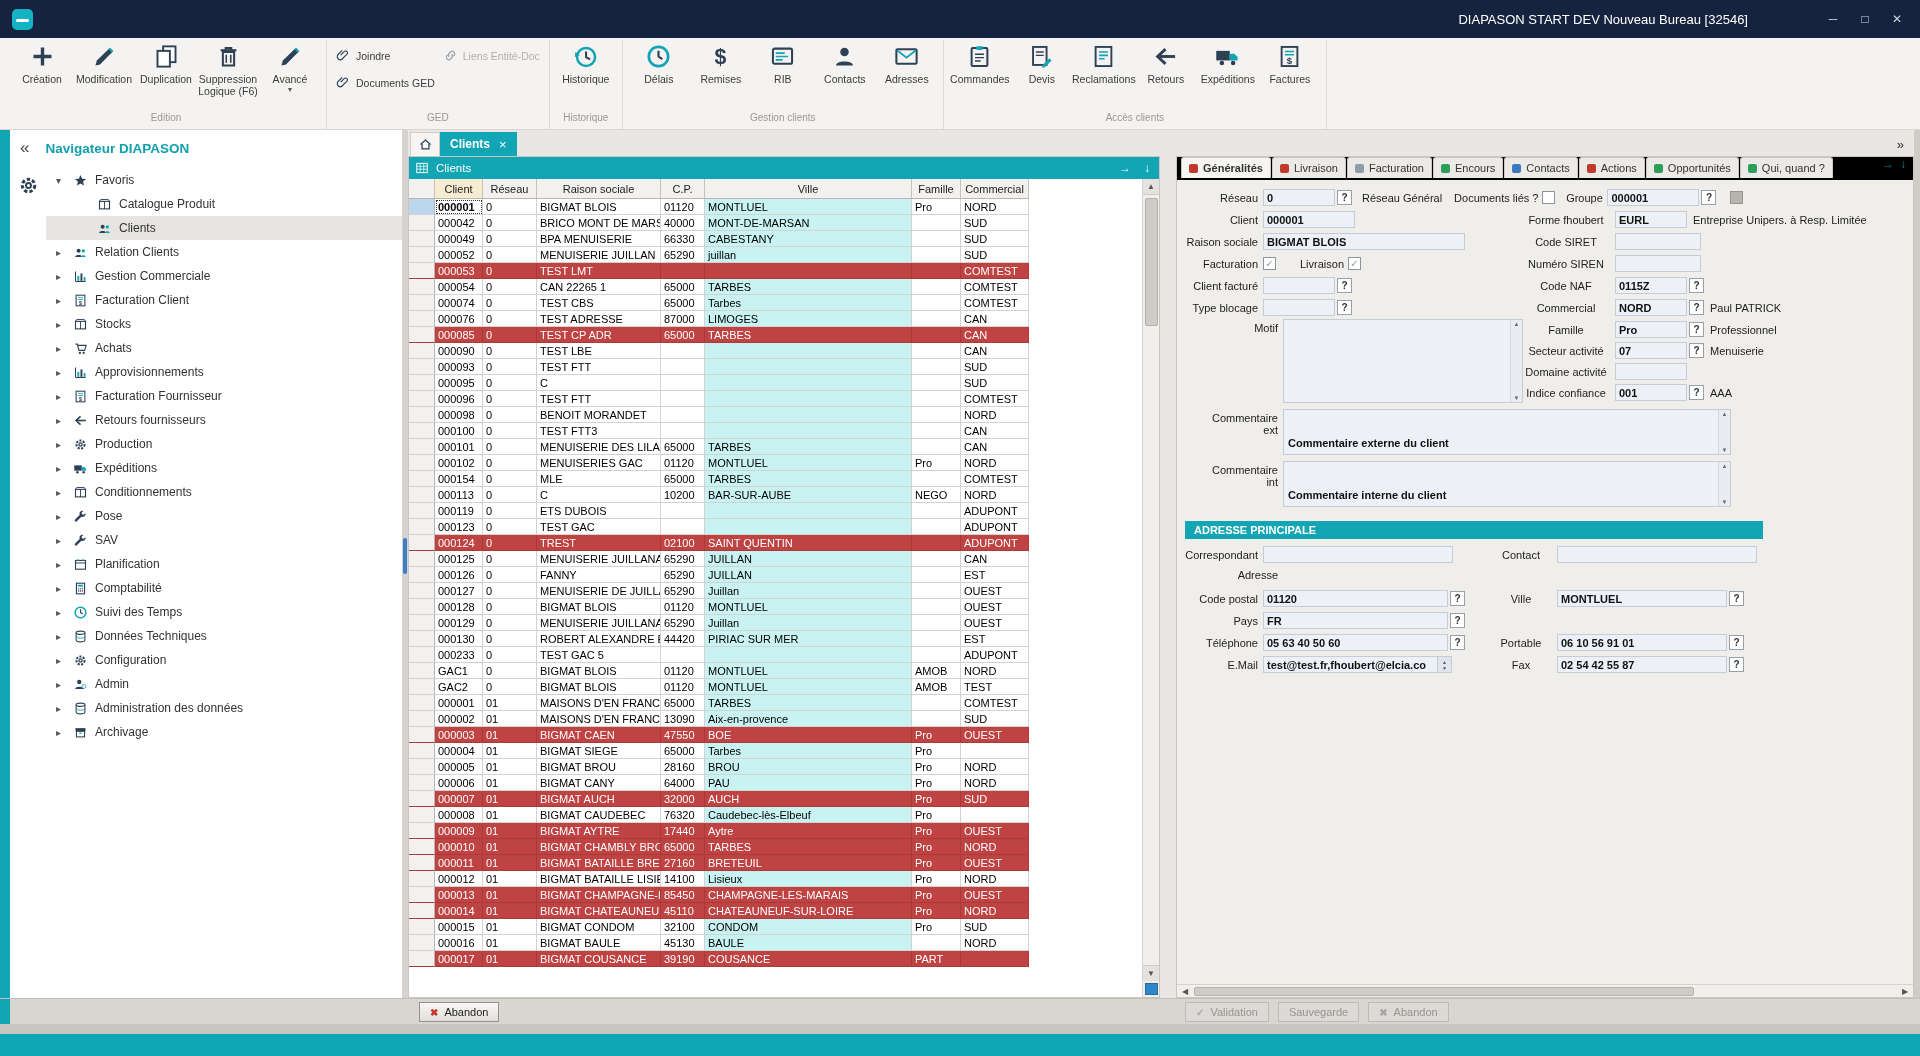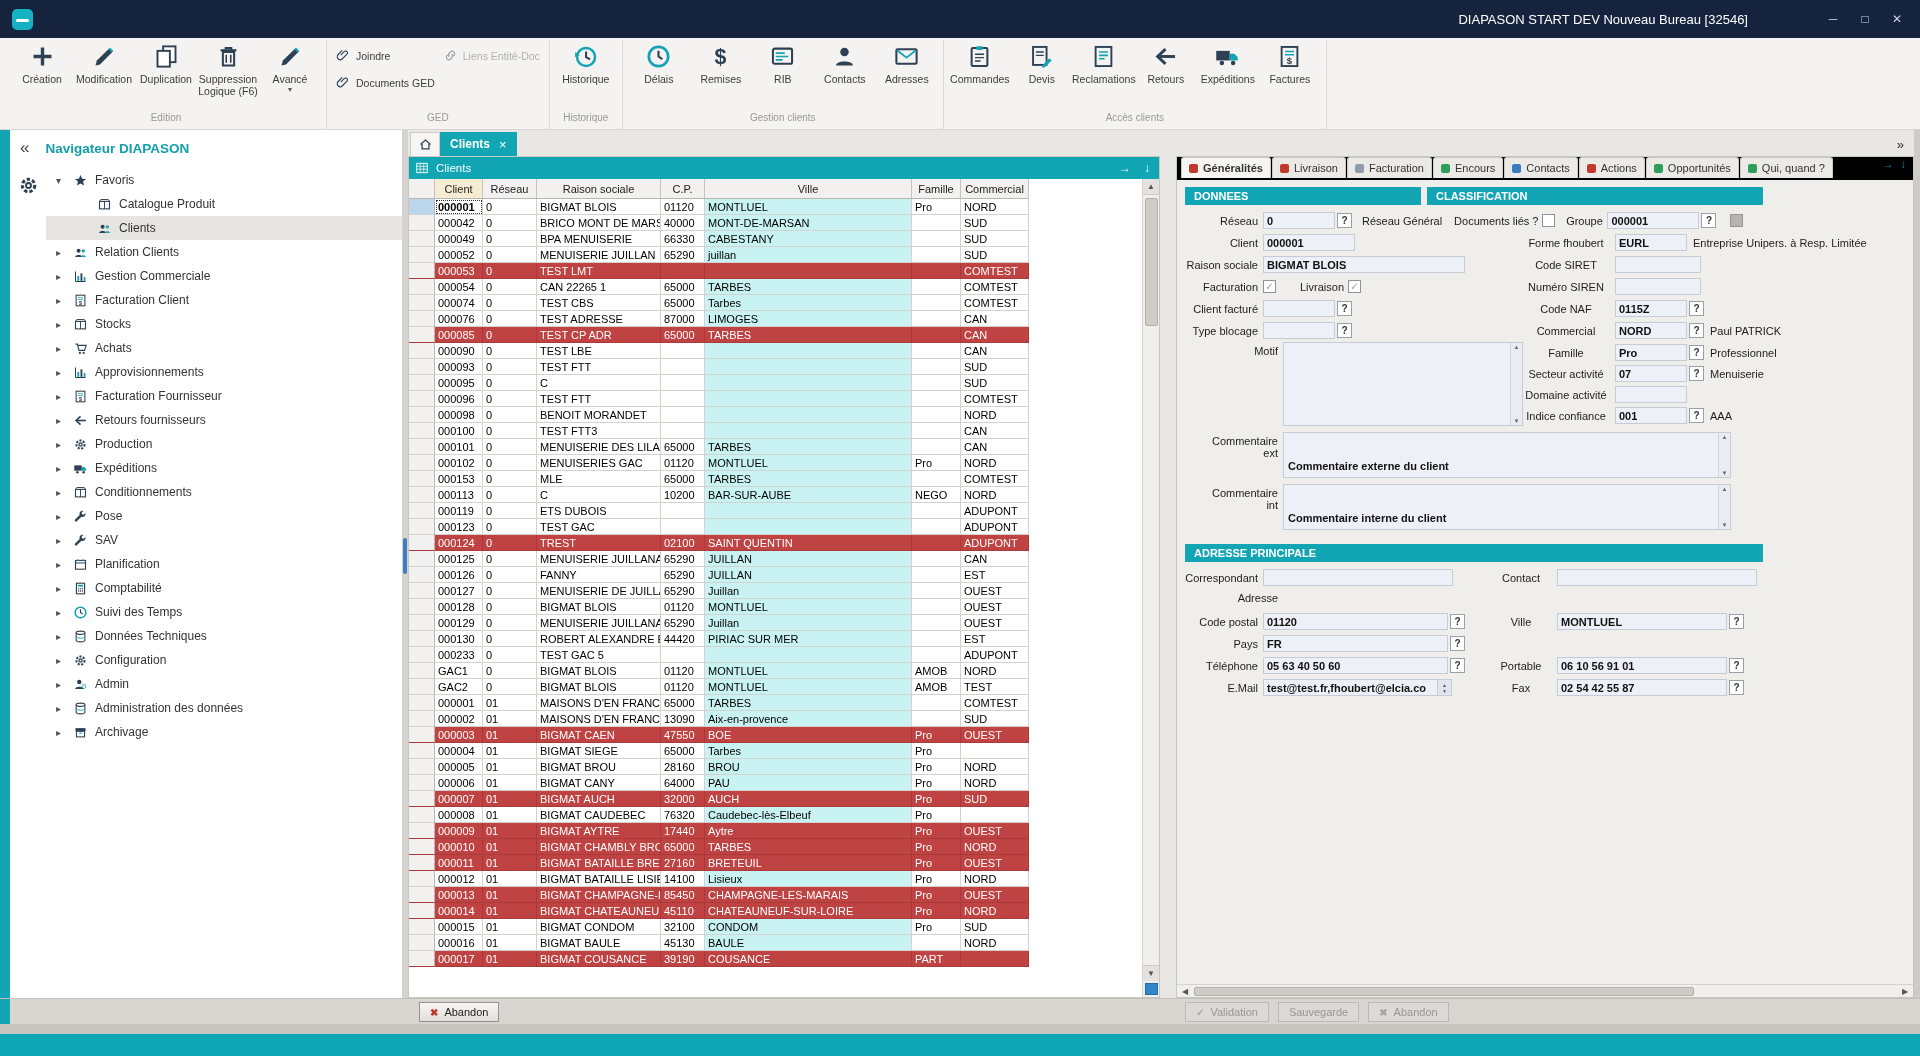--- a/index.html
+++ b/index.html
@@ -885,21 +885,21 @@
                     <div class="gc cw-client">000102</div>
                     <div class="gc cw-reseau">0</div>
                     <div class="gc cw-raison">MENUISERIES GAC</div>
                     <div class="gc cw-cp">01120</div>
                     <div class="gc cw-ville cyan">MONTLUEL</div>
                     <div class="gc cw-famille">Pro</div>
                     <div class="gc cw-commercial">NORD</div>
                   </div>
                   <div class="grid-row">
                     <div class="gc gc-marker cw-marker"></div>
-                    <div class="gc cw-client">000153</div>
+                    <div class="gc cw-client">000154</div>
                     <div class="gc cw-reseau">0</div>
                     <div class="gc cw-raison">MLE</div>
                     <div class="gc cw-cp">65000</div>
                     <div class="gc cw-ville cyan">TARBES</div>
                     <div class="gc cw-famille"></div>
                     <div class="gc cw-commercial">COMTEST</div>
                   </div>
                   <div class="grid-row">
                     <div class="gc gc-marker cw-marker"></div>
                     <div class="gc cw-client">000113</div>
@@ -1246,24 +1246,20 @@
                   <span class="dot" style="background: rgb(46, 158, 91);"></span>
                   <span>Qui, quand ?</span>
                 </div>
               </div>
             <div class="dtspacer"></div>
             <span class="dtool">→</span>
             <span class="dtool">↓</span>
           </div>
 
           <div class="detail-body">
-            <div class="sec-row">
-              <div class="sec-head sec-don">DONNEES</div>
-              <div class="sec-head sec-cla">CLASSIFICATION</div>
-            </div>
 
             <div class="frow">
               <span class="flabel">Réseau</span>
               <input class="inp w72" value="0" style="">
               <span class="qbtn">?</span>
               <span class="ftext ml10">Réseau Général</span>
               <span class="ftext ml12">Documents liés ?</span>
               <span class="chk ml4"></span>
               <span class="frlabel w46 ml6">Groupe</span>
               <input class="inp w92" value="000001" style="">

